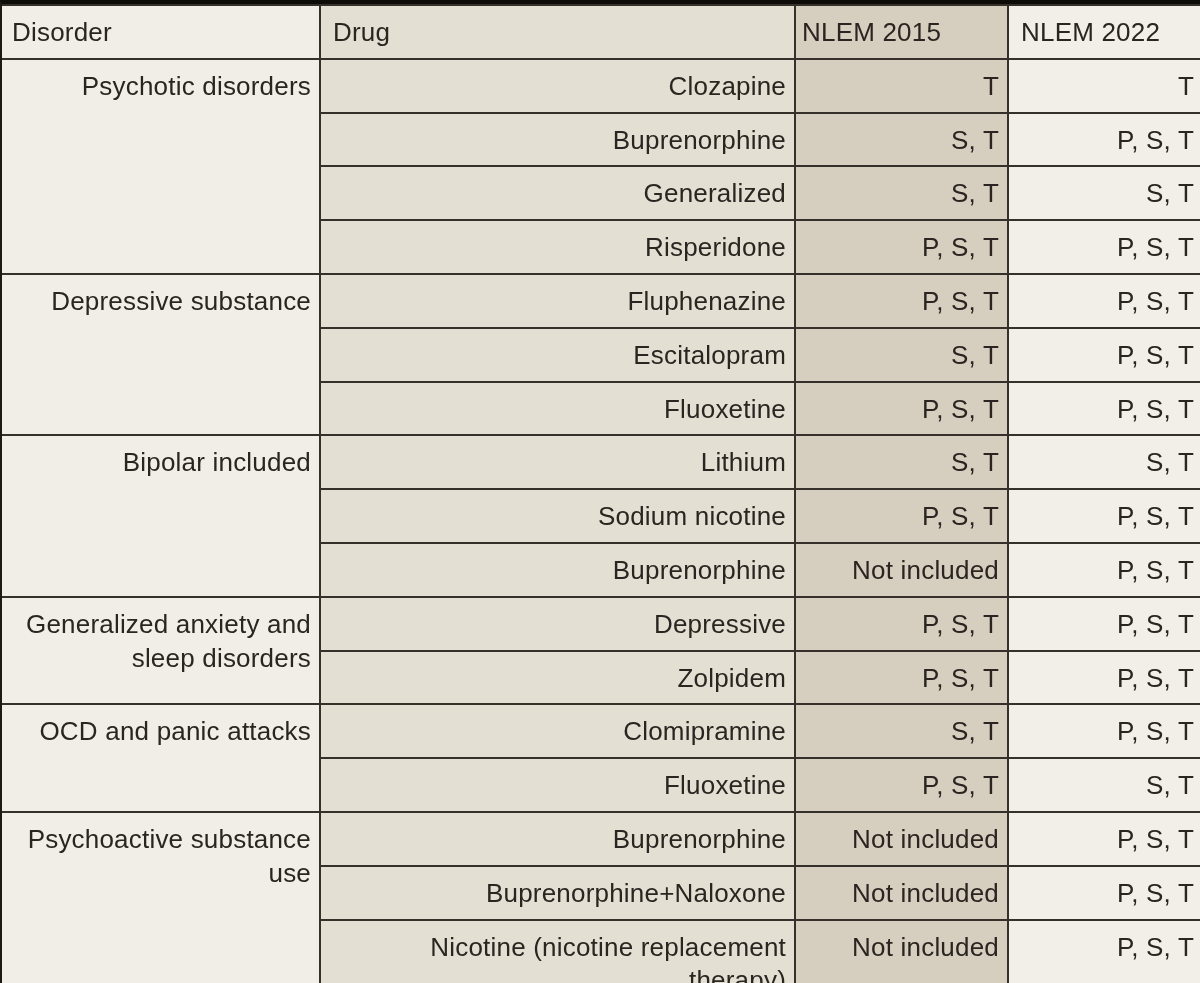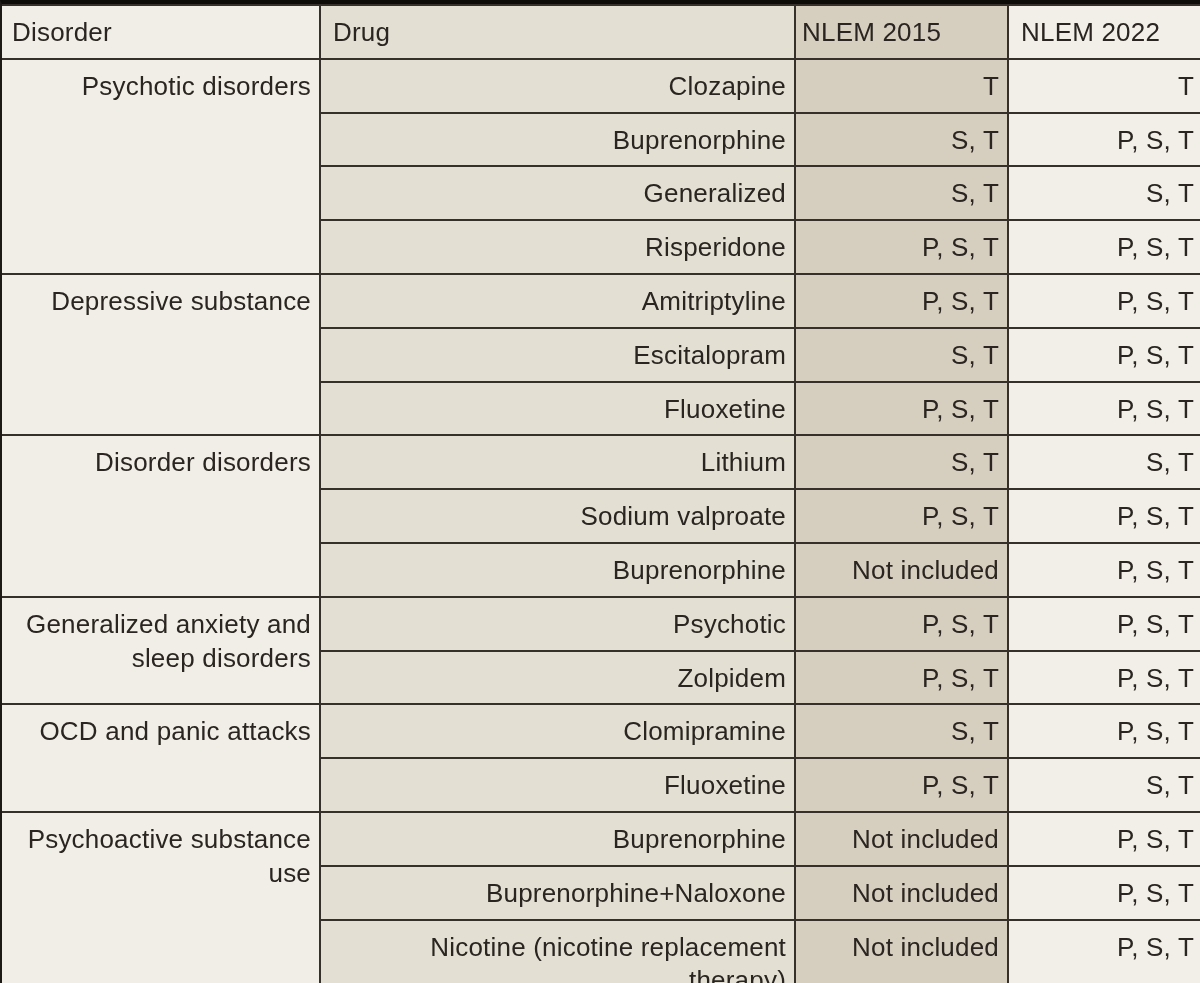--- a/index.html
+++ b/index.html
@@ -90,53 +90,53 @@
           <td class="c3">S, T</td>
           <td class="c4">S, T</td>
         </tr>
         <tr>
           <td class="c2">Risperidone</td>
           <td class="c3">P, S, T</td>
           <td class="c4">P, S, T</td>
         </tr>
         <tr>
           <td class="c1" rowspan="3">Depressive substance</td>
-          <td class="c2">Amitriptyline</td>
+          <td class="c2">Fluphenazine</td>
           <td class="c3">P, S, T</td>
           <td class="c4">P, S, T</td>
         </tr>
         <tr>
           <td class="c2">Escitalopram</td>
           <td class="c3">S, T</td>
           <td class="c4">P, S, T</td>
         </tr>
         <tr>
           <td class="c2">Fluoxetine</td>
           <td class="c3">P, S, T</td>
           <td class="c4">P, S, T</td>
         </tr>
         <tr>
-          <td class="c1" rowspan="3">Disorder disorders</td>
+          <td class="c1" rowspan="3">Bipolar included</td>
           <td class="c2">Lithium</td>
           <td class="c3">S, T</td>
           <td class="c4">S, T</td>
         </tr>
         <tr>
-          <td class="c2">Sodium valproate</td>
+          <td class="c2">Sodium nicotine</td>
           <td class="c3">P, S, T</td>
           <td class="c4">P, S, T</td>
         </tr>
         <tr>
           <td class="c2">Buprenorphine</td>
           <td class="c3">Not included</td>
           <td class="c4">P, S, T</td>
         </tr>
         <tr>
           <td class="c1" rowspan="2">Generalized anxiety and sleep disorders</td>
-          <td class="c2">Psychotic</td>
+          <td class="c2">Depressive</td>
           <td class="c3">P, S, T</td>
           <td class="c4">P, S, T</td>
         </tr>
         <tr>
           <td class="c2">Zolpidem</td>
           <td class="c3">P, S, T</td>
           <td class="c4">P, S, T</td>
         </tr>
         <tr>
           <td class="c1" rowspan="2">OCD and panic attacks</td>

